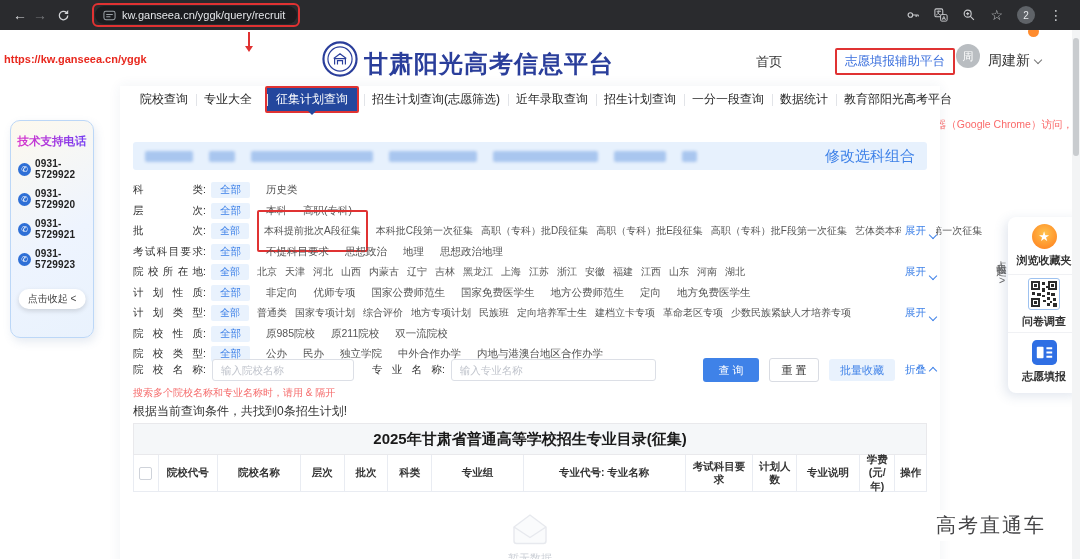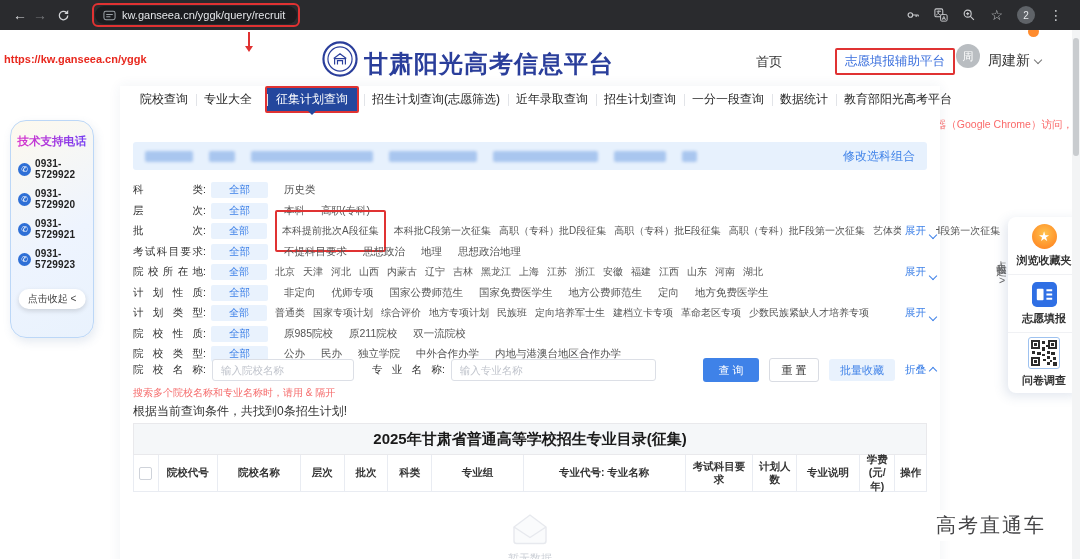--- a/index.html
+++ b/index.html
@@ -42,31 +42,31 @@
           width:1px;height:12px;background:#e2e4e8}
   .tab.active{background:#24479d;color:#fff;border:2px solid #e03232;padding:3px 9px;border-radius:2px;margin:0 5px}
   .tab.active::after{content:"";position:absolute;left:50%;bottom:-9px;transform:translateX(-50%);
           border:5px solid transparent;border-top-color:#24479d}
   .notice-l{position:absolute;left:133px;top:88px;font-size:10.5px;color:#fa6a6a;white-space:nowrap}
   .notice-r{position:absolute;left:563px;top:88px;width:517px;font-size:10.5px;color:#fa6a6a;
             white-space:nowrap;overflow:hidden}
   .infobar{position:absolute;left:133px;top:112px;width:794px;height:28px;background:#e7f1fd;border-radius:3px;
            display:flex;align-items:center;padding:0 12px;box-sizing:border-box}
   .blob{height:11px;border-radius:2px;background:#a9c6ef;filter:blur(1.5px);margin-right:16px;flex:none}
-  .infobar-link{margin-left:auto;color:#3f82e8;font-size:12px;cursor:pointer;white-space:nowrap}
+  .infobar-link{margin-left:auto;color:#3f82e8;font-size:15px;cursor:pointer;white-space:nowrap}
   
   .filters{position:absolute;left:133px;top:150px;width:803px}
   .frow{position:relative;height:20.5px;display:flex;align-items:center}
   .flabel{width:78px;flex:none;font-size:10.5px;color:#333;display:inline-flex;font-weight:500}
   .flabel i{font-style:normal;display:inline-block;width:70px;text-align:justify;text-align-last:justify}
   .flabel b{font-weight:500}
   .fopts{display:flex;align-items:center;font-size:10.5px;color:#555;white-space:nowrap}
   .fopt{margin-right:16px;white-space:nowrap;cursor:pointer}
   .frow.tight .fopt{margin-right:8px;font-size:10px}
-  .fopt.on{background:#e9f2fd;color:#3f82e8;padding:1px 18px;border-radius:2px}
+  .fopt.on{background:#e9f2fd;color:#3f82e8;padding:1px 9px;border-radius:2px}
   .fopt.boxed{border:2px solid #e03232;padding:12px 5px;border-radius:2px}
   .fexpand{position:absolute;right:0;top:50%;transform:translateY(-50%);color:#3f82e8;font-size:10.5px;
            display:flex;align-items:flex-end;gap:4px;cursor:pointer;background:#fff;padding-left:4px}
   .chev{display:inline-block;width:5px;height:5px;border-right:1.5px solid currentColor;border-bottom:1.5px solid currentColor}
   .chev.down{transform:rotate(45deg);margin-top:-2px}
   .chev.up{transform:rotate(-135deg);margin-top:2px}
   
   .search-row{position:absolute;left:133px;top:328px;width:803px;display:flex;align-items:center}
   .s-input{height:22px;border:1px solid #dcdfe6;border-radius:3px;font-size:10.5px;padding:0 8px;color:#333;
            box-sizing:border-box;margin-left:6px;outline:none;font-family:inherit}
@@ -94,21 +94,21 @@
   .th{border-left:1px solid #e9ecf2;display:flex;align-items:center;justify-content:center;font-size:10.5px;
       font-weight:bold;color:#333;text-align:center;white-space:pre-line;box-sizing:border-box;padding:0 2px;line-height:1.25}
   .th:nth-child(1){width:7.7%}.th:nth-child(2){width:10.8%}.th:nth-child(3){width:5.7%}
   .th:nth-child(4){width:5.7%}.th:nth-child(5){width:5.7%}.th:nth-child(6){width:11.9%}
   .th:nth-child(7){width:21.1%}.th:nth-child(8){width:8.8%}.th:nth-child(9){width:5.7%}
   .th:nth-child(10){width:8.2%}.th:nth-child(11){width:4.6%}.th:nth-child(12){width:4.1%}
   .t-empty{height:90px;display:flex;flex-direction:column;align-items:center;padding-top:20px}
   .t-empty-text{color:#ccd0d7;font-size:11px;margin-top:5px}
   
   .left-panel{position:absolute;left:10px;top:90px;width:84px;height:218px;border:1px solid #bcd7f7;
-      border-radius:16px;background:linear-gradient(150deg,#fdf9ee,#eef4fe 55%,#e9f2fd);
+      border-radius:10px;background:linear-gradient(150deg,#fdf9ee,#eef4fe 55%,#e9f2fd);
       box-shadow:2px 4px 10px rgba(80,110,160,.14);box-sizing:border-box}
   .lp-title{margin:13px 0 9px;text-align:center;font-size:11.5px;font-weight:bold;
       background:linear-gradient(90deg,#e232c8,#6a3df5);-webkit-background-clip:text;background-clip:text;color:transparent}
   .ph{display:flex;align-items:center;gap:4px;margin:0 0 8px 7px}
   .ph-ic{width:13px;height:13px;border-radius:50%;background:#2e6fd6;color:#fff;font-size:8px;
       display:flex;align-items:center;justify-content:center;flex:none}
   .ph b{font-size:10px;color:#222;font-weight:bold;letter-spacing:.2px}
   .lp-collapse{position:absolute;left:50%;transform:translateX(-50%);bottom:28px;background:#fff;border-radius:10px;
       padding:3px 9px;font-size:10px;color:#444;box-shadow:0 2px 5px rgba(0,0,0,.14);white-space:nowrap;cursor:pointer}
   .right-panel{position:absolute;left:1008px;top:187px;width:72px;height:176px;background:#fff;
@@ -462,28 +462,20 @@
       </span>
       </div>
     <span class="lp-collapse">点击收起 &lt;</span>
   </div>
 
   <span class="rp-collapse">点击收起 &gt;</span>
   <div class="right-panel">
     <div class="rp-item">
       <span class="fav-badge">★</span>
       <span class="rp-label">浏览收藏夹</span>
-    </div>
-    <div class="rp-item">
-      <svg width="25" height="25" viewBox="0 0 26 26">
-          <rect width="26" height="26" rx="5" fill="#2f6fe4"></rect>
-          <rect x="5" y="7" width="7" height="12" rx="1" fill="#fff"></rect>
-          <path d="M15 8.5h6M15 13h6M15 17.5h6" stroke="#fff" stroke-width="2"></path>
-        </svg>
-      <span class="rp-label">志愿填报</span>
     </div>
     <div class="rp-item">
       <span class="qr-box">
         <svg width="26" height="26" viewBox="0 0 21 21" shape-rendering="crispEdges">
             <g fill="#2b2b2b">
               <rect x="0" y="0" width="7" height="7"></rect>
               <rect x="14" y="0" width="7" height="7"></rect>
               <rect x="0" y="14" width="7" height="7"></rect>
               <rect x="9" y="1" width="2" height="2"></rect>
               <rect x="12" y="4" width="2" height="2"></rect>
@@ -507,20 +499,28 @@
             </g>
             <g fill="#2b2b2b">
               <rect x="2.5" y="2.5" width="2" height="2"></rect>
               <rect x="16.5" y="2.5" width="2" height="2"></rect>
               <rect x="2.5" y="16.5" width="2" height="2"></rect>
             </g>
           </svg>
       </span>
       <span class="rp-label">问卷调查</span>
     </div>
+    <div class="rp-item">
+      <svg width="25" height="25" viewBox="0 0 26 26">
+          <rect width="26" height="26" rx="5" fill="#2f6fe4"></rect>
+          <rect x="5" y="7" width="7" height="12" rx="1" fill="#fff"></rect>
+          <path d="M15 8.5h6M15 13h6M15 17.5h6" stroke="#fff" stroke-width="2"></path>
+        </svg>
+      <span class="rp-label">志愿填报</span>
+    </div>
   </div>
 
   <span class="watermark">高考直通车</span>
   <div class="scrollbar">
     <span class="scroll-thumb"></span>
   </div>
 
 </div>
 
 </body></html>

